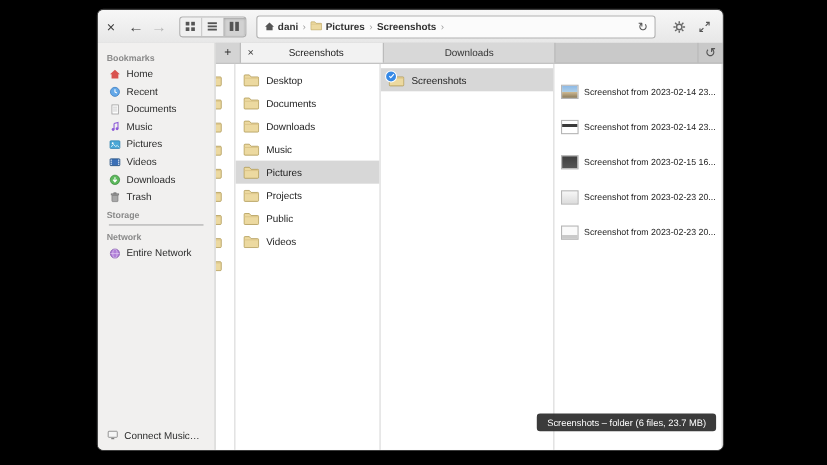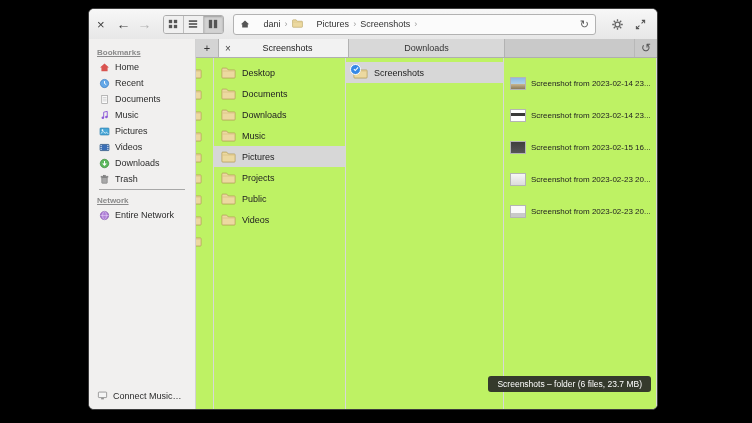--- a/index.html
+++ b/index.html
@@ -23,49 +23,49 @@
   .nav-btn.disabled{color:#b2b2b2;}
   .view-group{display:flex;border:1px solid #adadad;border-radius:3px;overflow:hidden;margin-left:4px;}
   .view-btn{width:19px;height:17px;display:flex;align-items:center;justify-content:center;background:#f0f0f0;border-right:1px solid #bdbdbd;}
   .view-btn:last-child{border-right:none;}
   .view-btn.active{background:#d2d2d2;box-shadow:inset 0 1px 2px rgba(0,0,0,.25);}
   .pathbar{
     flex:1;height:19px;margin:0 7px 0 9px;display:flex;align-items:center;
     background:#fbfbfb;border:1px solid #b2b2b2;border-radius:3px;padding:0 6px;
     font-size:9px;color:#333;gap:4px;min-width:0;
   }
-  .crumb{display:flex;gap:14px;cursor:default;}
+  .crumb{display:flex;gap:3px;cursor:default;font-weight:bold;}
   .crumb-sep{color:#9a9a9a;font-size:9px;}
   .pathbar .spacer{flex:1;}
   .refresh-glyph{font-size:11px;color:#555;}
   .tb-iconbtn{width:18px;height:18px;display:flex;align-items:center;justify-content:center;margin-left:5px;}
   
   .body-area{position:absolute;top:30px;left:0;right:0;bottom:0;display:flex;}
   .sidebar{
     width:107px;background:#f1f0ef;border-right:1px solid #d2d2d2;
     position:relative;box-sizing:border-box;padding-top:5px;flex-shrink:0;
   }
-  .sb-heading{font-size:8px;font-weight:bold;color:#8a8a8a;padding:4px 8px 2px 8px;text-decoration:underline;}
+  .sb-heading{font-size:8px;font-weight:bold;color:#8a8a8a;padding:4px 8px 2px 8px;}
   .sb-item{height:16px;display:flex;align-items:center;gap:5px;padding-left:10px;font-size:9px;color:#2b2b2b;cursor:default;}
   .sb-item svg{flex-shrink:0;}
   .fs-line{height:1px;background:#a8a8a8;margin:2px 10px 2px 10px;}
   .connect-server{position:absolute;bottom:8px;left:0;right:0;display:flex;align-items:center;gap:5px;padding-left:8px;font-size:9px;color:#2b2b2b;}
   
   .main{flex:1;display:flex;flex-direction:column;min-width:0;}
   .tabbar{height:18px;background:#c9c9c9;display:flex;align-items:stretch;border-bottom:1px solid #afafaf;font-size:9px;}
   .newtab-btn{width:22px;display:flex;align-items:center;justify-content:center;background:#d4d4d4;border-right:1px solid #b2b2b2;font-size:11px;color:#333;}
   .tab{display:flex;align-items:center;border-right:1px solid #b2b2b2;cursor:default;}
   .tab.active{width:130px;background:#f2f2f2;padding:0 6px;box-sizing:border-box;}
   .tab.active .tab-label{flex:1;text-align:center;}
   .tab-close{font-size:10px;color:#444;margin-right:2px;}
   .tab.inactive{width:155px;background:#d8d8d8;justify-content:center;color:#333;}
   .tab-spacer{flex:1;}
   .history-btn{width:22px;display:flex;align-items:center;justify-content:center;font-size:12px;color:#555;border-left:1px solid #b8b8b8;}
   
-  .columns{flex:1;display:flex;background:#bef264;min-height:0;justify-content:space-between;}
+  .columns{flex:1;display:flex;background:#ffffff;min-height:0;justify-content:space-between;}
   .col{border-right:1px solid #d8d8d8;box-sizing:border-box;padding-top:4px;overflow:hidden;}
   .col-sliver{width:18px;flex-shrink:0;}
   .col-1{width:132px;flex-shrink:0;}
   .col-2{width:158px;flex-shrink:0;}
   .col-3{flex:1;min-width:0;}
   .row{height:21px;display:flex;align-items:center;gap:6px;padding-left:7px;font-size:9px;color:#222;cursor:default;white-space:nowrap;}
   .row.selected{background:#d7d7d7;}
   .folder-ic{width:15px;height:12px;flex-shrink:0;}
   .sliver-row{height:21px;display:flex;align-items:center;overflow:hidden;}
   .sliver-row .folder-ic{margin-left:-9px;}
@@ -256,20 +256,21 @@
         <svg width="11" height="11" viewBox="0 0 16 16">
             <g fill="#a8a8a8" stroke="#6e6e6e" stroke-width=".8">
               <rect x="4" y="5" width="8" height="8.5" rx="1"></rect>
               <rect x="3" y="3.2" width="10" height="1.6"></rect>
               <rect x="6.5" y="1.8" width="3" height="1.4"></rect>
             </g>
           </svg>
         <span>Trash</span>
       </div>
 
+      <div class="sb-heading">Storage</div>
       <div class="fs-line"></div>
 
       <div class="sb-heading">Network</div>
       <div class="sb-item">
         <svg width="11" height="11" viewBox="0 0 16 16">
             <circle cx="8" cy="8" r="6" fill="#b07fd8" stroke="#7d4fa8"></circle>
             <ellipse cx="8" cy="8" rx="2.8" ry="6" fill="none" stroke="#e7d6f5" stroke-width=".8"></ellipse>
             <line x1="2" y1="8" x2="14" y2="8" stroke="#e7d6f5" stroke-width=".8"></line>
           </svg>
         <span>Entire Network</span>

